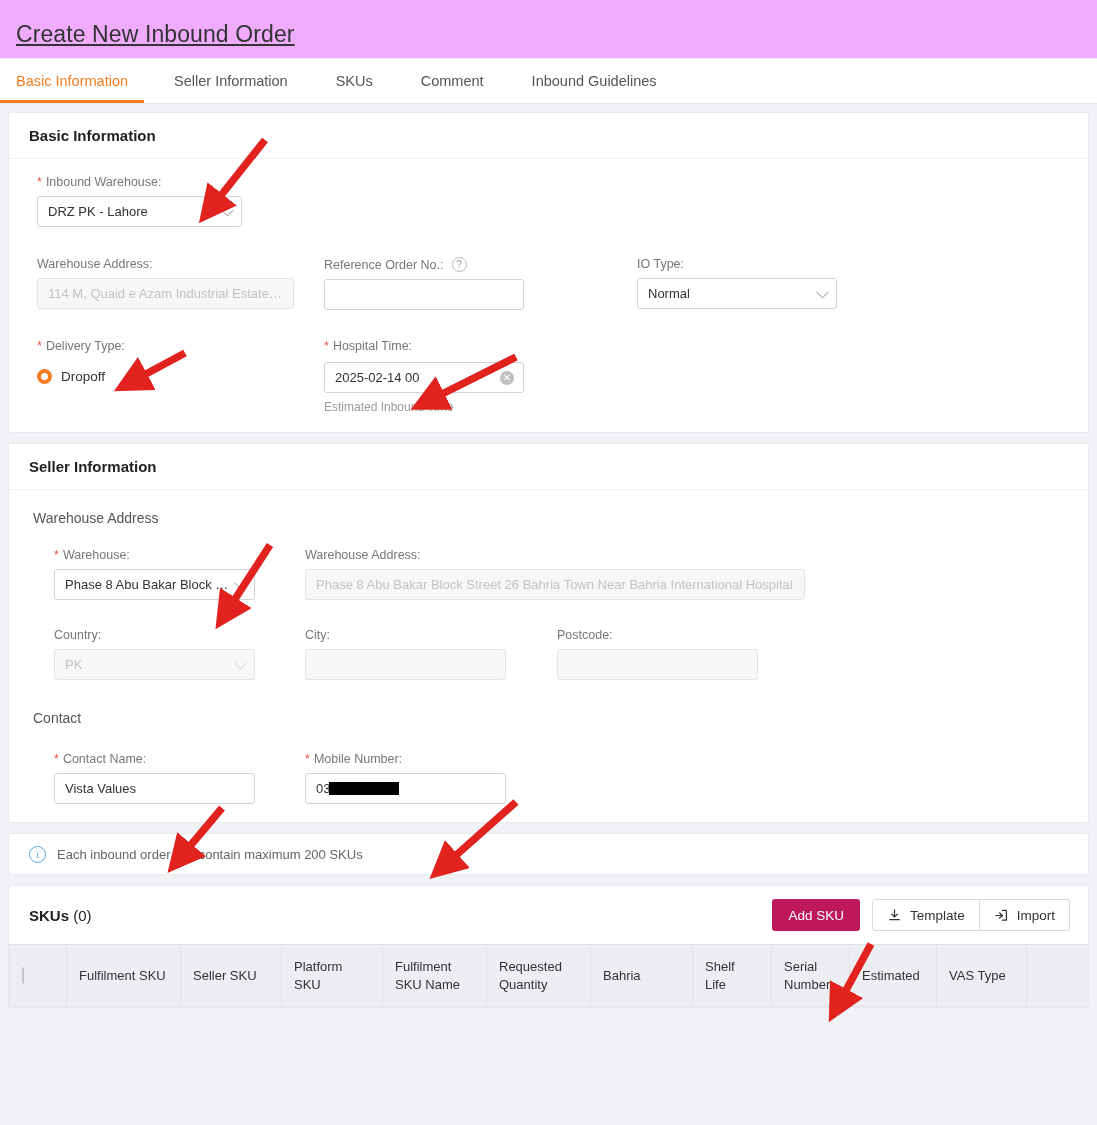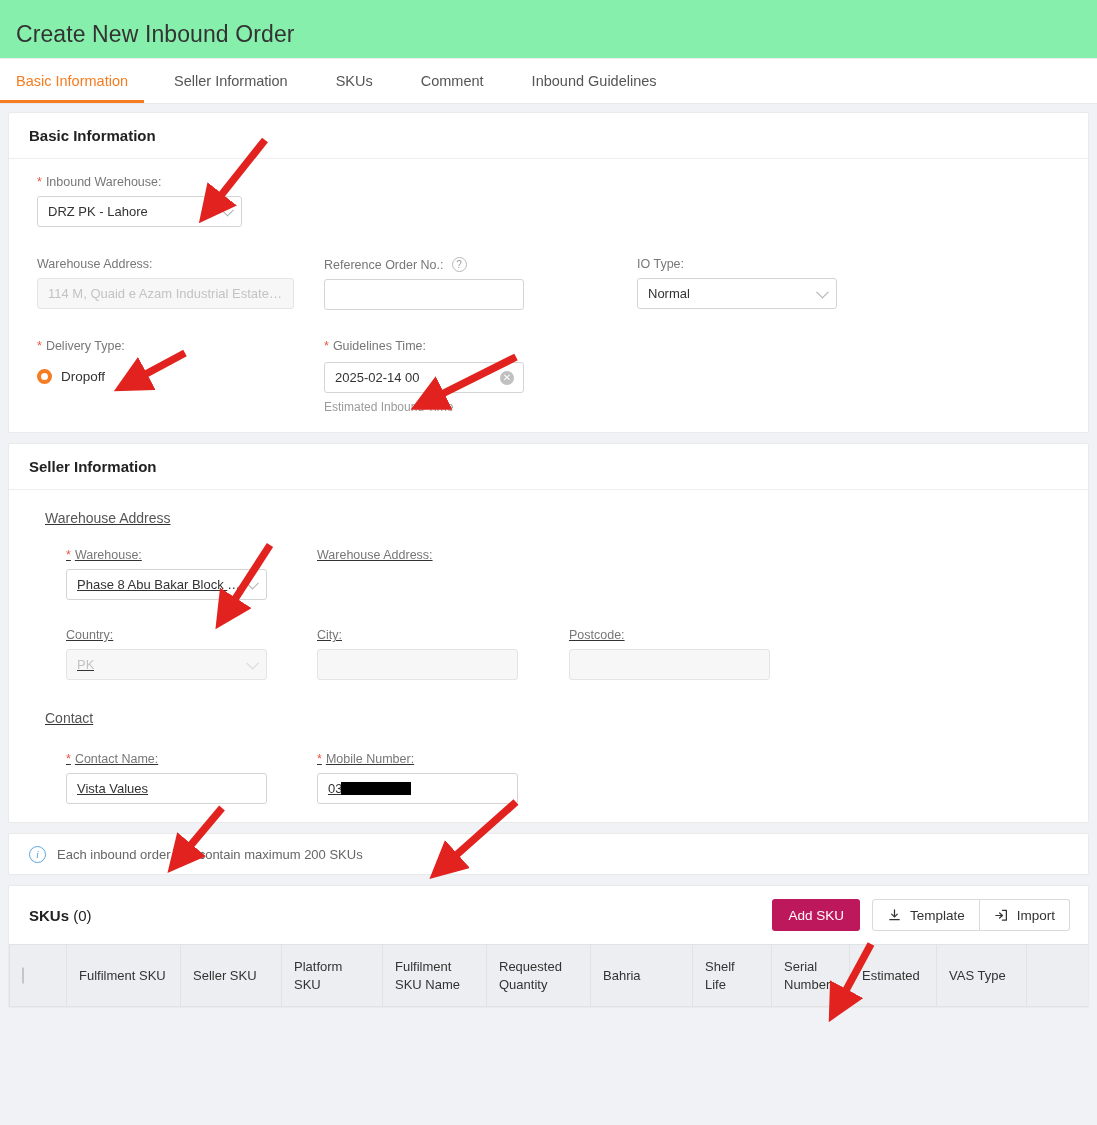--- a/index.html
+++ b/index.html
@@ -7,25 +7,26 @@
     margin: 0; padding: 0;
     width: 1097px; height: 1125px;
     background: #f0f2f5;
     font-family: "Liberation Sans", sans-serif;
     color: #333;
     overflow: hidden;
   }
 
   
   .page-header {
-    background: #86efac;
+    background: #f0abfc;
     height: 58px;
     display: flex;
     align-items: center;
     padding: 11px 0 0 16px;
+    text-decoration: underline;
   }
   .page-title {
     font-size: 23px;
     font-weight: 400;
     color: #333;
     letter-spacing: 0.1px;
   }
 
   
   .tabbar {
@@ -356,55 +357,58 @@
             <span>Delivery Type:</span>
           </div>
           <div class="radio-row" style="margin-top:16px;">
             <span class="radio-dot"></span>
             <span class="radio-label">Dropoff</span>
           </div>
         </div>
         <div style="width:257px; margin-left:30px;">
           <div class="field-label">
             <span class="req-star">*</span>
-            <span>Guidelines Time:</span>
+            <span>Hospital Time:</span>
           </div>
           <div class="ctrl" style="width:200px; margin-top:9px;">
             <span class="ctrl-text">2025-02-14 00</span>
             <span class="clear-btn">✕</span>
           </div>
           <div class="hint">Estimated Inbound Time</div>
         </div>
       </div>
 
     </div>
   </div>
 
   <div class="card">
     <div class="card-head">
       <div class="card-head-title">Seller Information</div>
     </div>
-    <div class="card-body" style="padding:20px 28px 18px 36px;text-decoration:underline;">
+    <div class="card-body" style="padding:20px 28px 18px 24px;">
 
       <div class="subhead">Warehouse Address</div>
 
       <div style="display:flex; margin-bottom:28px; padding-left:21px;">
         <div style="width:251px;">
           <div class="field-label">
             <span class="req-star">*</span>
             <span>Warehouse:</span>
           </div>
           <div class="ctrl" style="width:201px;">
             <span class="ctrl-text" style="max-width:165px;">Phase 8 Abu Bakar Block Stre...</span>
             <span class="chevron"></span>
           </div>
         </div>
         <div style="margin-left:0px;">
           <div class="field-label">
             <span>Warehouse Address:</span>
+          </div>
+          <div class="ctrl disabled" style="width:500px;">
+            <span class="ctrl-text">Phase 8 Abu Bakar Block Street 26 Bahria Town Near Bahria International Hospital</span>
           </div>
         </div>
       </div>
 
       <div style="display:flex; margin-bottom:30px; padding-left:21px;align-items:flex-end;">
         <div style="width:251px;">
           <div class="field-label">
             <span>Country:</span>
           </div>
           <div class="ctrl disabled" style="width:201px;">

